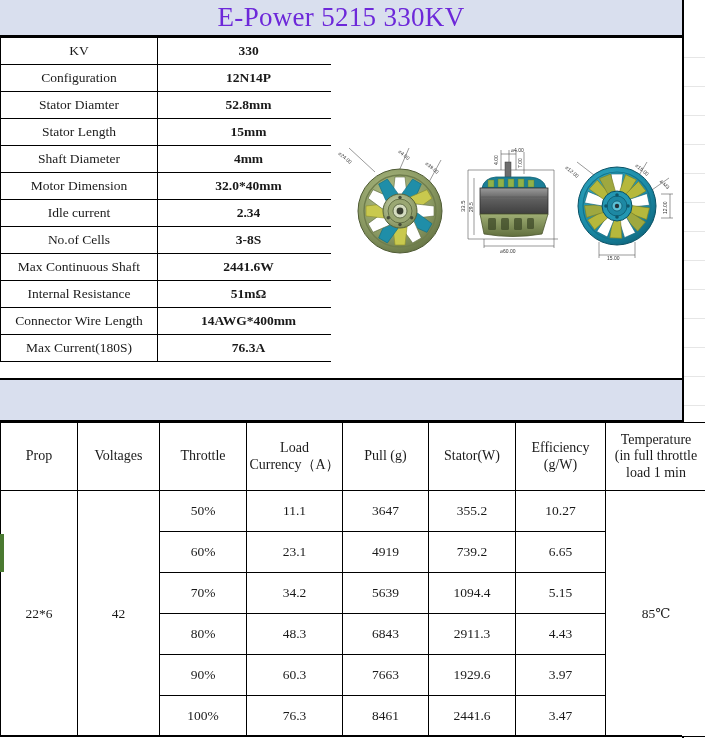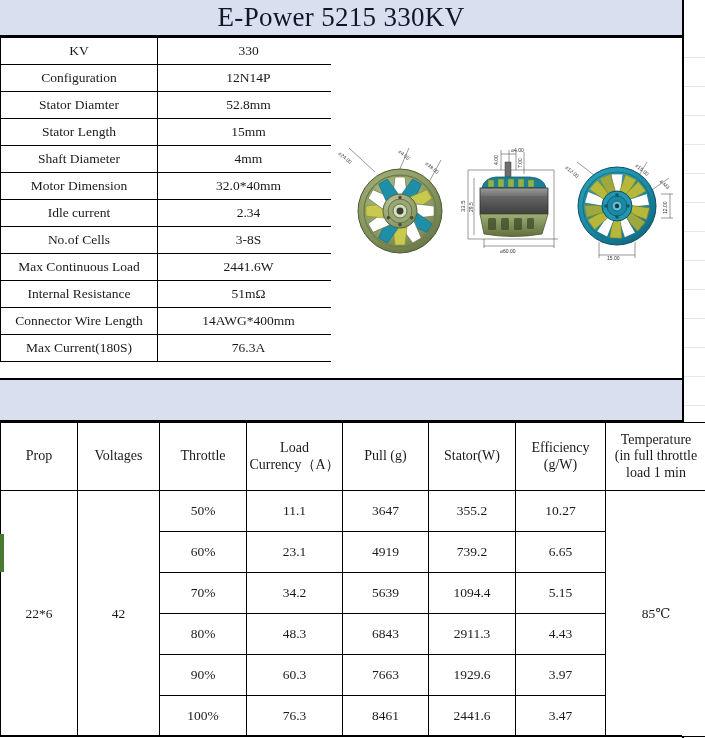--- a/index.html
+++ b/index.html
@@ -30,41 +30,41 @@
   }
   
   #title-banner{
     position:absolute;top:0;left:0;width:682px;height:37px;
     background:#d9dfee;
     border-bottom:2px solid #000;
     box-sizing:border-box;
     display:flex;align-items:center;justify-content:center;
   }
   #title-banner .title-text{
-    font-size:27px;font-weight:400;letter-spacing:.3px;color:#0f172a;
+    font-size:27px;font-weight:400;letter-spacing:.3px;color:#6d28d9;
     line-height:1;
   }
   
   #spec-table{
     position:absolute;top:37px;left:0;width:331px;
     border-collapse:collapse;
     table-layout:fixed;
   }
   #spec-table td{
     border:1px solid #000;
     height:26px;
     text-align:center;
     vertical-align:middle;
     font-size:13.5px;
     padding:0 2px;
     background:#fff;
     white-space:nowrap;
   }
   #spec-table td.k{width:152px;}
-  #spec-table td.v{width:177px;}
+  #spec-table td.v{width:177px;font-weight:bold;}
   
   #drawing-area{
     position:absolute;top:37px;left:331px;width:351px;height:341px;
     background:#fff;
     border-top:1px solid #000;
     box-sizing:border-box;
     overflow:hidden;
   }
   
   #blue-band{
@@ -151,21 +151,21 @@
       </tr>
       <tr>
         <td class="k">Idle current</td>
         <td class="v">2.34</td>
       </tr>
       <tr>
         <td class="k">No.of Cells</td>
         <td class="v">3-8S</td>
       </tr>
       <tr>
-        <td class="k">Max Continuous Load</td>
+        <td class="k">Max Continuous Shaft</td>
         <td class="v">2441.6W</td>
       </tr>
       <tr>
         <td class="k">Internal Resistance</td>
         <td class="v">51mΩ</td>
       </tr>
       <tr>
         <td class="k">Connector Wire Length</td>
         <td class="v">14AWG*400mm</td>
       </tr>

